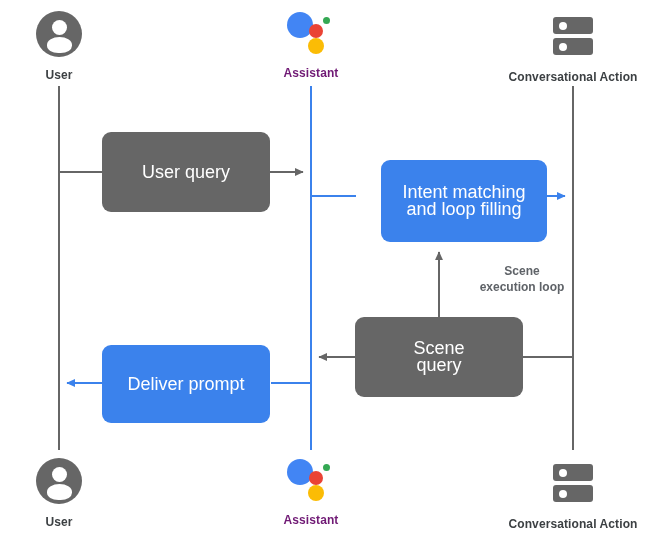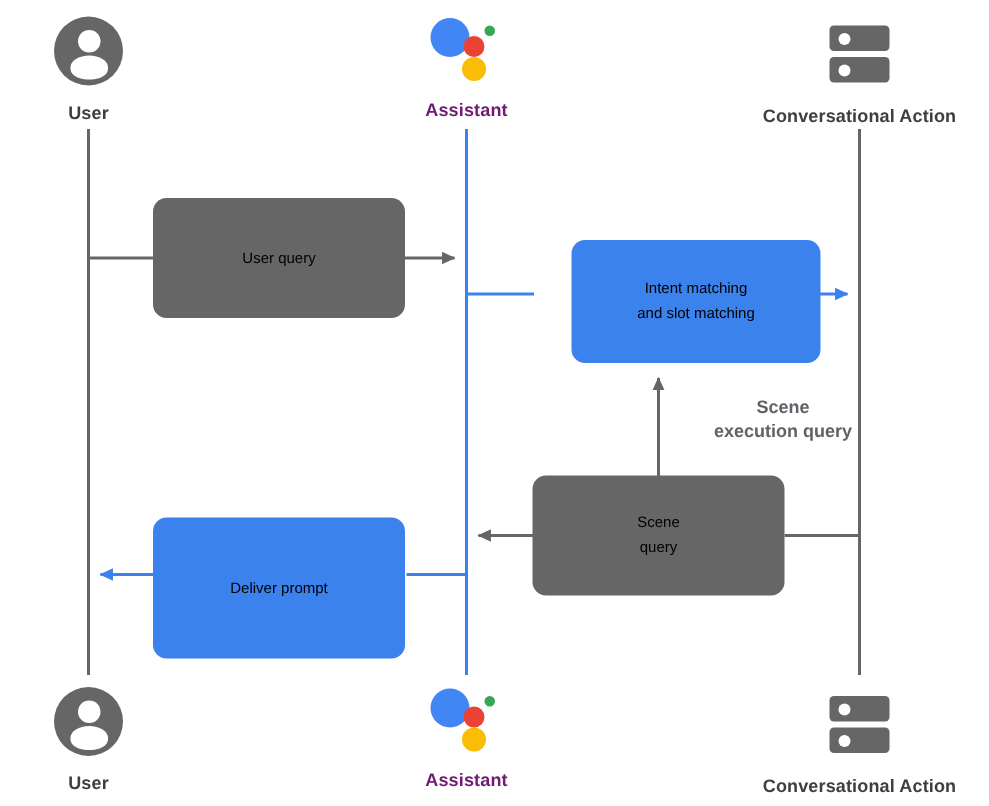--- a/index.html
+++ b/index.html
@@ -100,22 +100,22 @@
   }
 
   
   .node {
     position: absolute;
     border-radius: 9px;
     display: flex;
     align-items: center;
     justify-content: center;
     text-align: center;
-    color: #000000;
-    font-size: 10px;
+    color: #ffffff;
+    font-size: 18px;
     line-height: 17px;
     box-sizing: border-box;
     padding: 4px 10px;
   }
   .node.gray { background: #666666; }
   .node.blue { background: #3b82ec; }
 
   
   .annotation {
     position: absolute;
@@ -216,38 +216,38 @@
     <div class="actor-label label-dark">Conversational Action</div>
   </div>
 
   <div class="node gray" style="left:102px; top:132px; width:168px; height:80px;">
     <span>User query</span>
   </div>
 
   <div class="node blue" style="left:365px; top:160px; width:166px; height:82px;margin-left:16px;">
     <span>
       <span>Intent matching</span><br>
-      <span>and slot matching</span>
+      <span>and loop filling</span>
     </span>
   </div>
 
   <div class="node gray" style="left:355px; top:317px; width:168px; height:80px;">
     <span>
       <span>Scene</span><br>
       <span>query</span>
     </span>
   </div>
 
-  <div class="node blue" style="left:102px; top:345px; width:168px; height:94px;">
+  <div class="node blue" style="left:102px; top:345px; width:168px; height:78px;">
     <span>Deliver prompt</span>
   </div>
 
   <div class="annotation" style="left:452px; top:263px; width:140px;">
     <span>Scene</span><br>
-    <span>execution query</span>
+    <span>execution loop</span>
   </div>
 
   <div class="actor" style="left:-21px; top:453px;">
     <div class="icon-wrap">
       <div class="user-icon">
         <div class="disc"></div>
         <div class="head"></div>
         <div class="body"></div>
       </div>
     </div>

